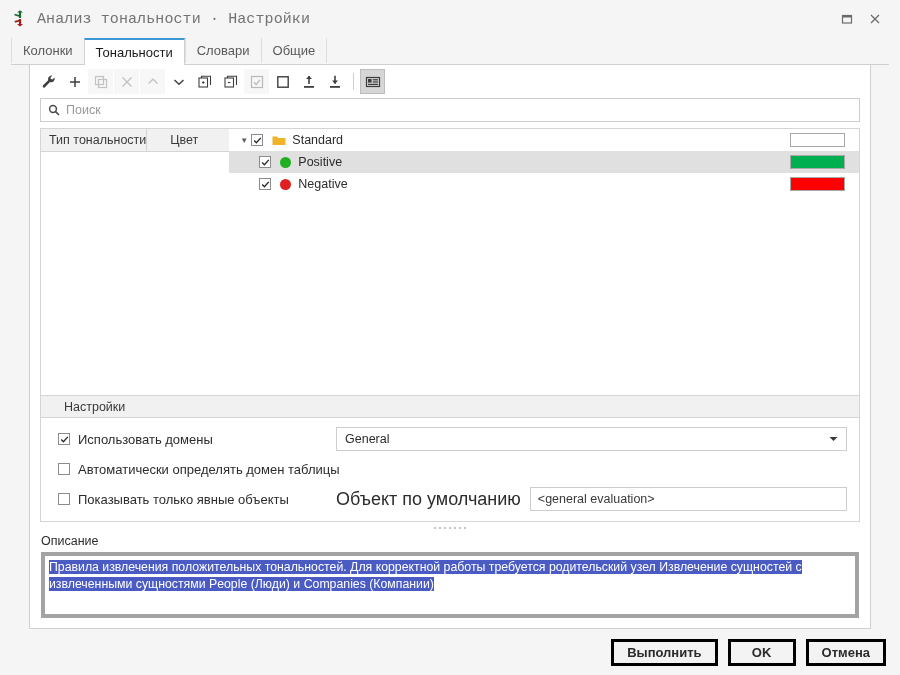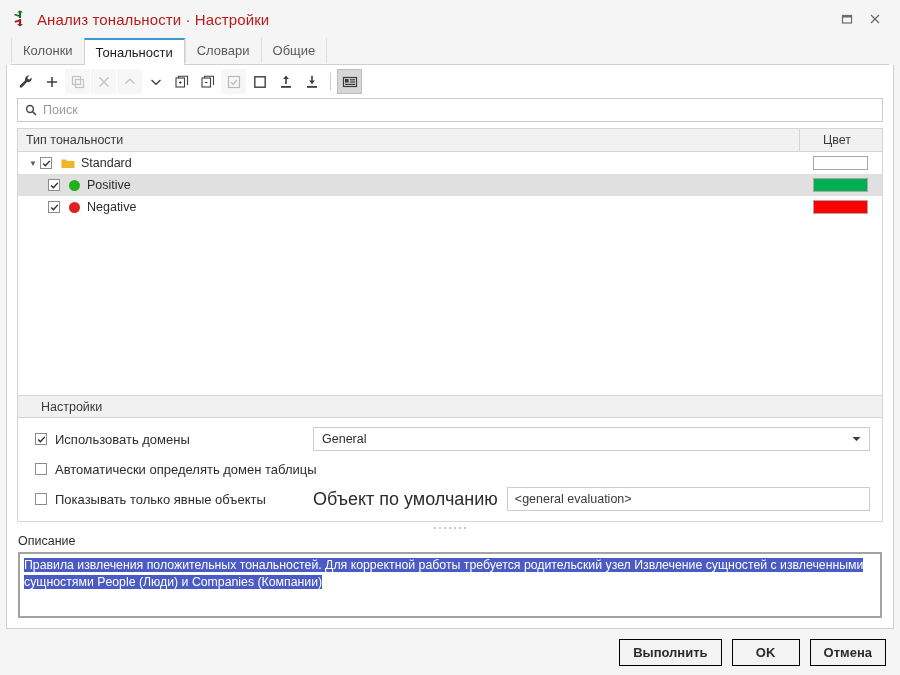--- a/index.html
+++ b/index.html
@@ -37,24 +37,25 @@
   }
   .app-icon {
     width: 20px;
     height: 20px;
     position: relative;
     margin-right: 7px;
     flex: none;
   }
   .title-text {
     font-size: 15px;
-    color: #b91c1c;
+    color: #737373;
     letter-spacing: 0.1px;
     flex: 1;
     white-space: nowrap;
+    font-family: Liberation Mono, monospace;
   }
   .win-btns {
     display: flex;
     align-items: center;
     gap: 2px;
     margin-right: 8px;
   }
   .win-btn {
     width: 26px;
     height: 26px;
@@ -99,21 +100,21 @@
     border: 1px solid #d0d0d0;
     border-top: 2px solid #3b97d3;
     border-bottom: none;
     height: 27px;
     z-index: 2;
   }
 
   
   .main {
     flex: 1;
-    margin: 0 6px;
+    margin: 0 29px;
     background: #ffffff;
     border: 1px solid #d0d0d0;
     border-top: none;
     display: flex;
     flex-direction: column;
     box-sizing: border-box;
     overflow: hidden;
   }
 
   
@@ -168,21 +169,21 @@
     margin-left: 6px;
   }
 
   
   .tree-area {
     flex: 1;
     margin: 0 10px;
     border: 1px solid #d5d5d5;
     border-bottom: none;
     display: flex;
-    flex-direction: column;
+    flex-direction: row;
     min-height: 0;
     box-sizing: border-box;
   }
   .tree-head {
     height: 22px;
     min-height: 22px;
     background: #f1f1f1;
     border-bottom: 1px solid #d5d5d5;
     display: flex;
     align-items: center;
@@ -355,21 +356,21 @@
   }
 
   
   .desc-label {
     font-size: 12.5px;
     color: #2c2c2c;
     padding: 0 0 4px 11px;
   }
   .desc-box {
     margin: 0 11px;
-    border: 2px solid #a3a3a3;
+    border: 4px solid #a3a3a3;
     background: #fff;
     height: 66px;
     padding: 3px 4px;
     box-sizing: border-box;
     overflow: hidden;
   }
   .desc-text {
     font-size: 12.3px;
     line-height: 17px;
     color: #ffffff;
@@ -384,21 +385,21 @@
     min-height: 46px;
     display: flex;
     align-items: center;
     justify-content: flex-end;
     padding-right: 14px;
     gap: 10px;
   }
   .btn {
     min-width: 68px;
     height: 27px;
-    border: 1px solid #000000;
+    border: 3px solid #000000;
     background: #f3f3f3;
     font-size: 13px;
     font-weight: bold;
     color: #2b2b2b;
     display: flex;
     align-items: center;
     justify-content: center;
     padding: 0 13px;
     box-sizing: border-box;
     font-family: "Liberation Sans", sans-serif;

